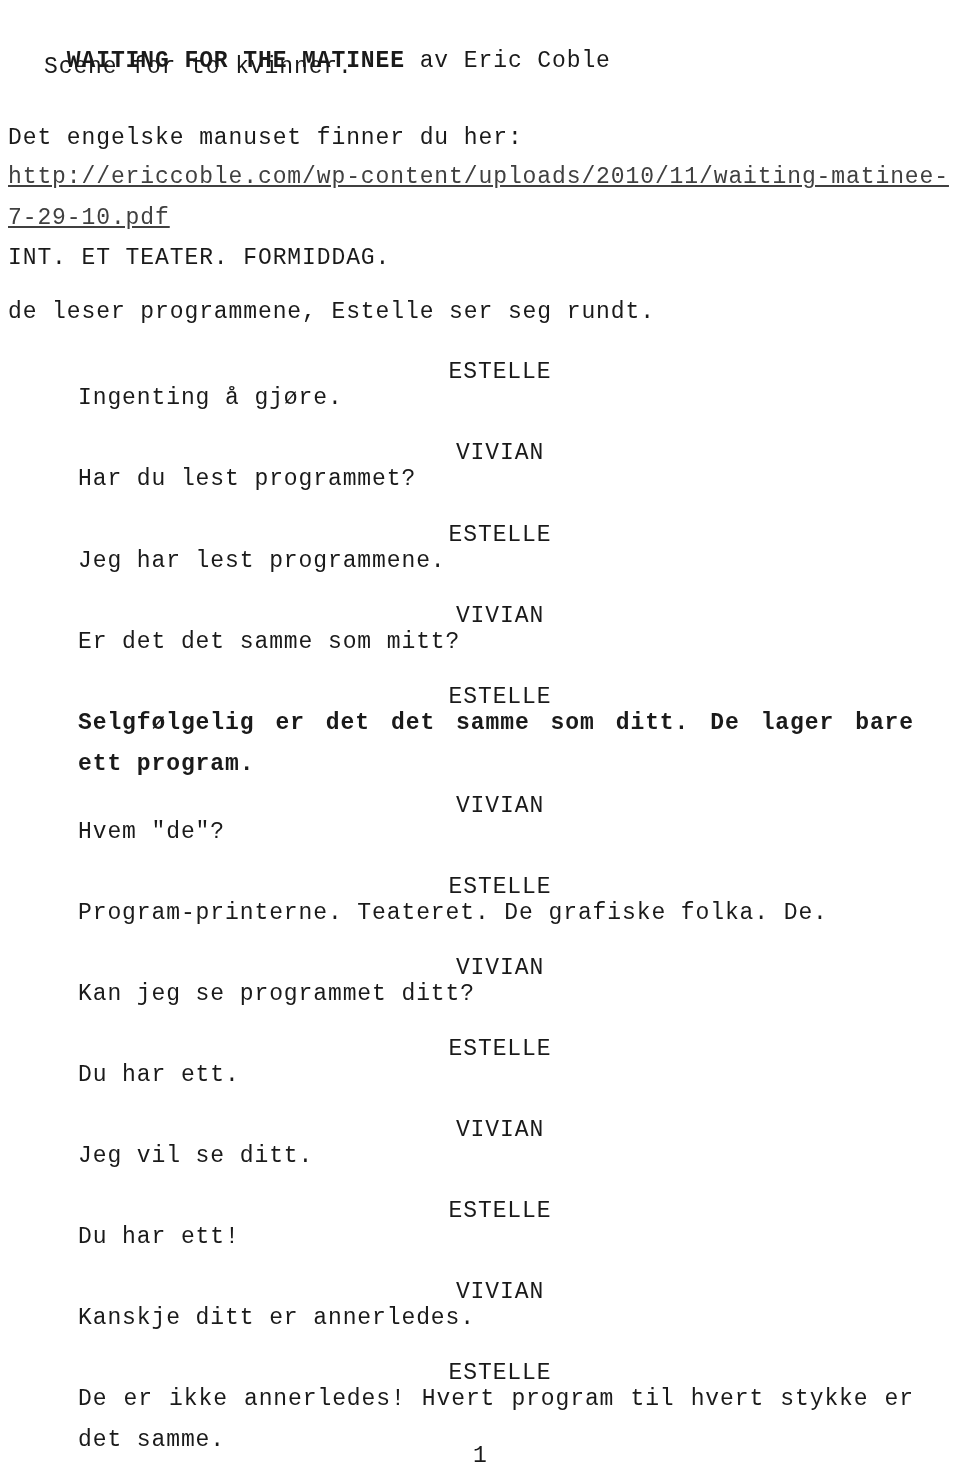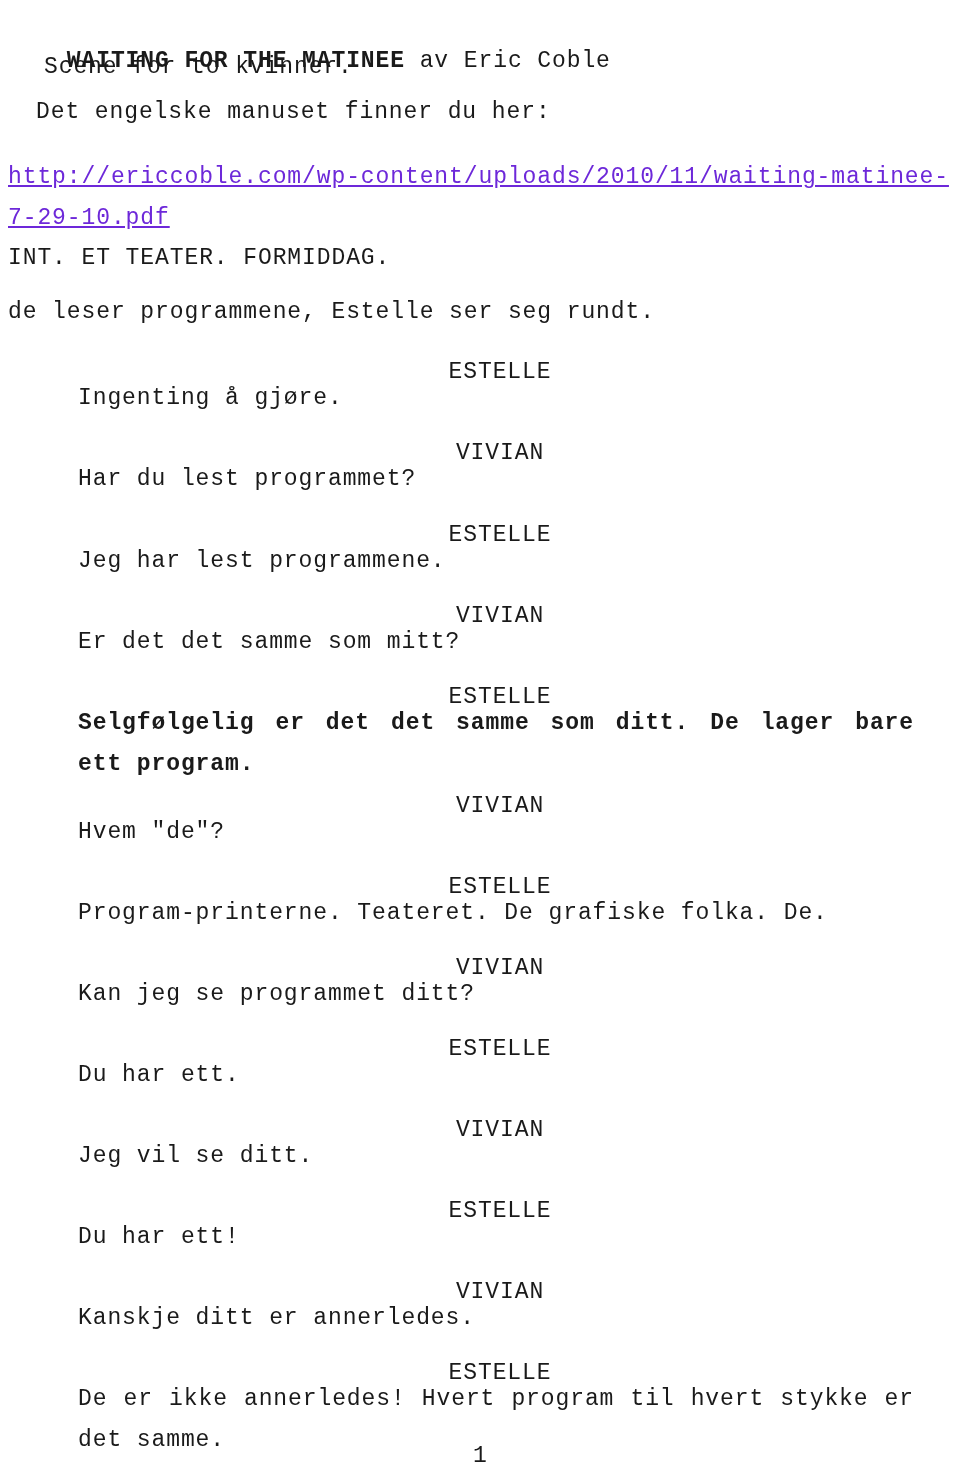--- a/index.html
+++ b/index.html
@@ -66,21 +66,21 @@
   }
   .cue {
     left: 12px;
     width: 960px;
     text-align: center;
     padding-left: 16px;
     box-sizing: border-box;
     white-space: pre;
   }
   .link {
-    color: #6d28d9;
+    color: #404040;
     text-decoration: underline;
     left: 8px;
     width: 944px;
     white-space: normal;
     word-break: break-all;
     cursor: pointer;
   }
   .page-number {
     position: absolute;
     left: 0;
@@ -94,21 +94,21 @@
 <body>
 
 <div class="page">
 
   <div class="title-row line">
     <span class="title-main">WAITING FOR THE MATINEE</span><span class="title-byline"> av Eric Coble</span>
   </div>
 
   <div class="blk action" style="top:47px;margin-left:36px;">Scene for to kvinner.</div>
 
-  <div class="blk action" style="top:92px;margin-left:28px;">Det engelske manuset finner du her:</div>
+  <div class="blk action" style="top:118px;">Det engelske manuset finner du her:</div>
 
   <div class="blk link" style="top:157px;">http://ericcoble.com/wp-content/uploads/2010/11/waiting-matinee-7-29-10.pdf</div>
 
   <div class="blk action" style="top:238px;">INT. ET TEATER. FORMIDDAG.</div>
 
   <div class="blk action" style="top:292px;">de leser programmene, Estelle ser seg rundt.</div>
 
   <div class="blk cue" style="top:352px;">ESTELLE</div>
   <div class="blk dialogue nowrap" style="top:378px;">Ingenting å gjøre.</div>
 

